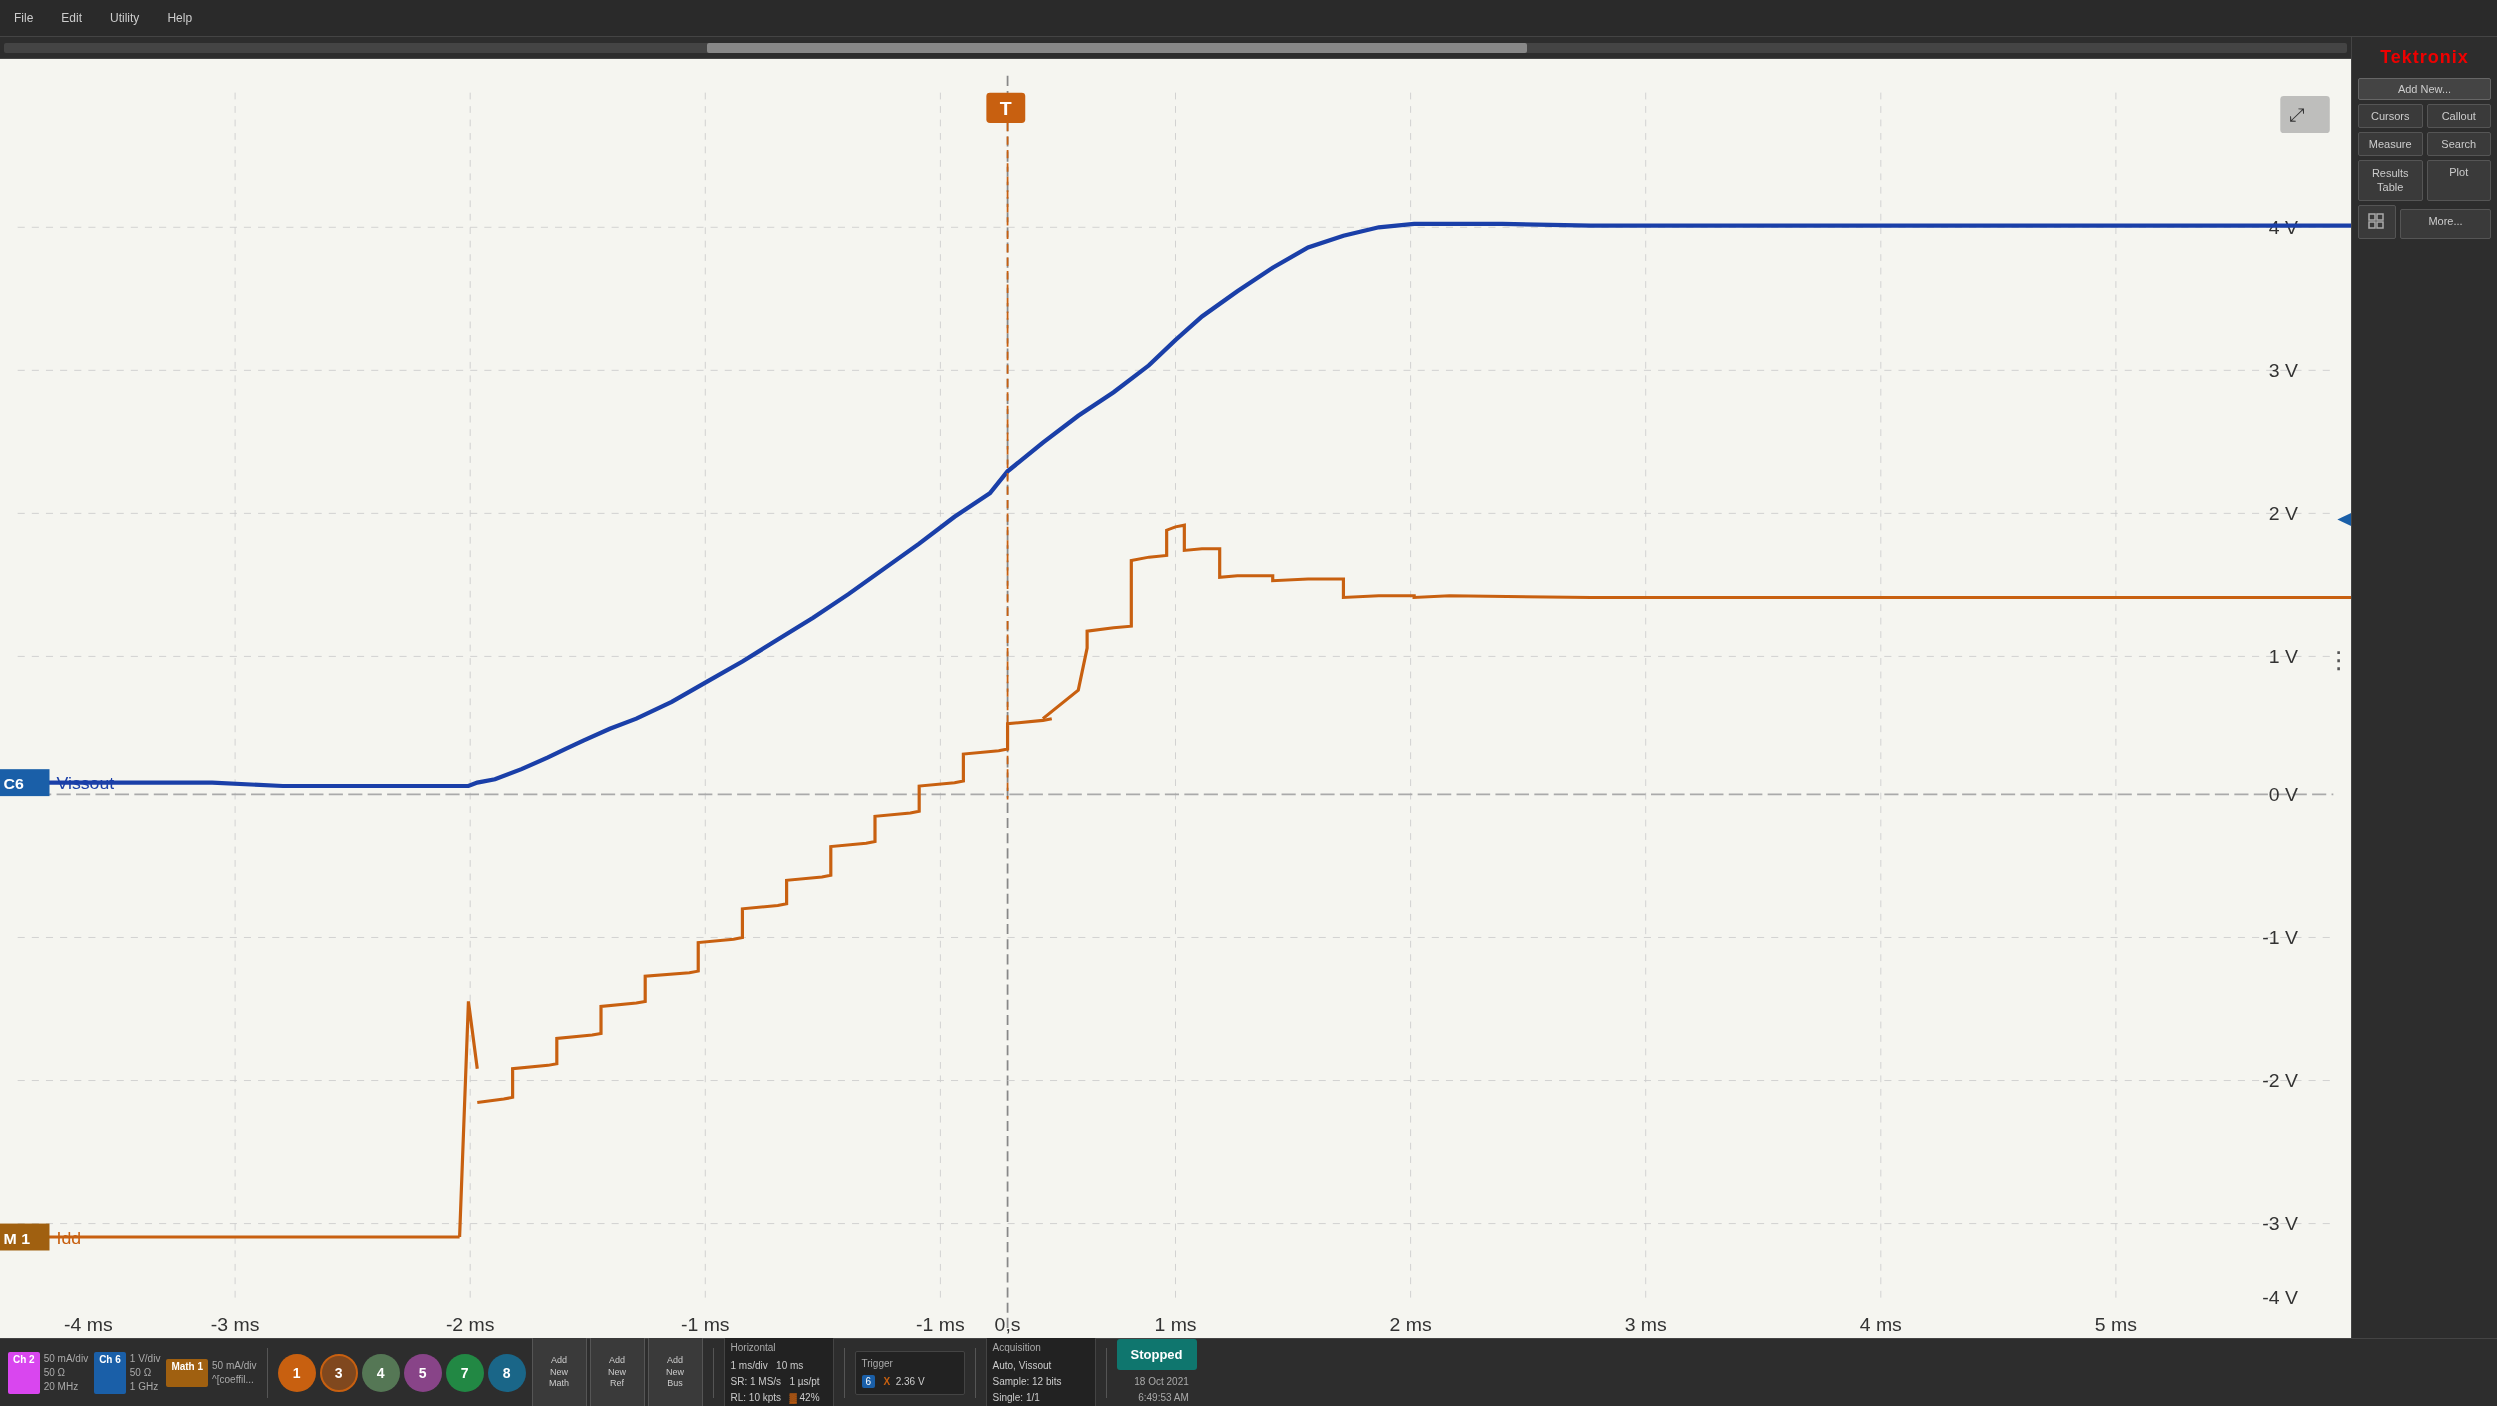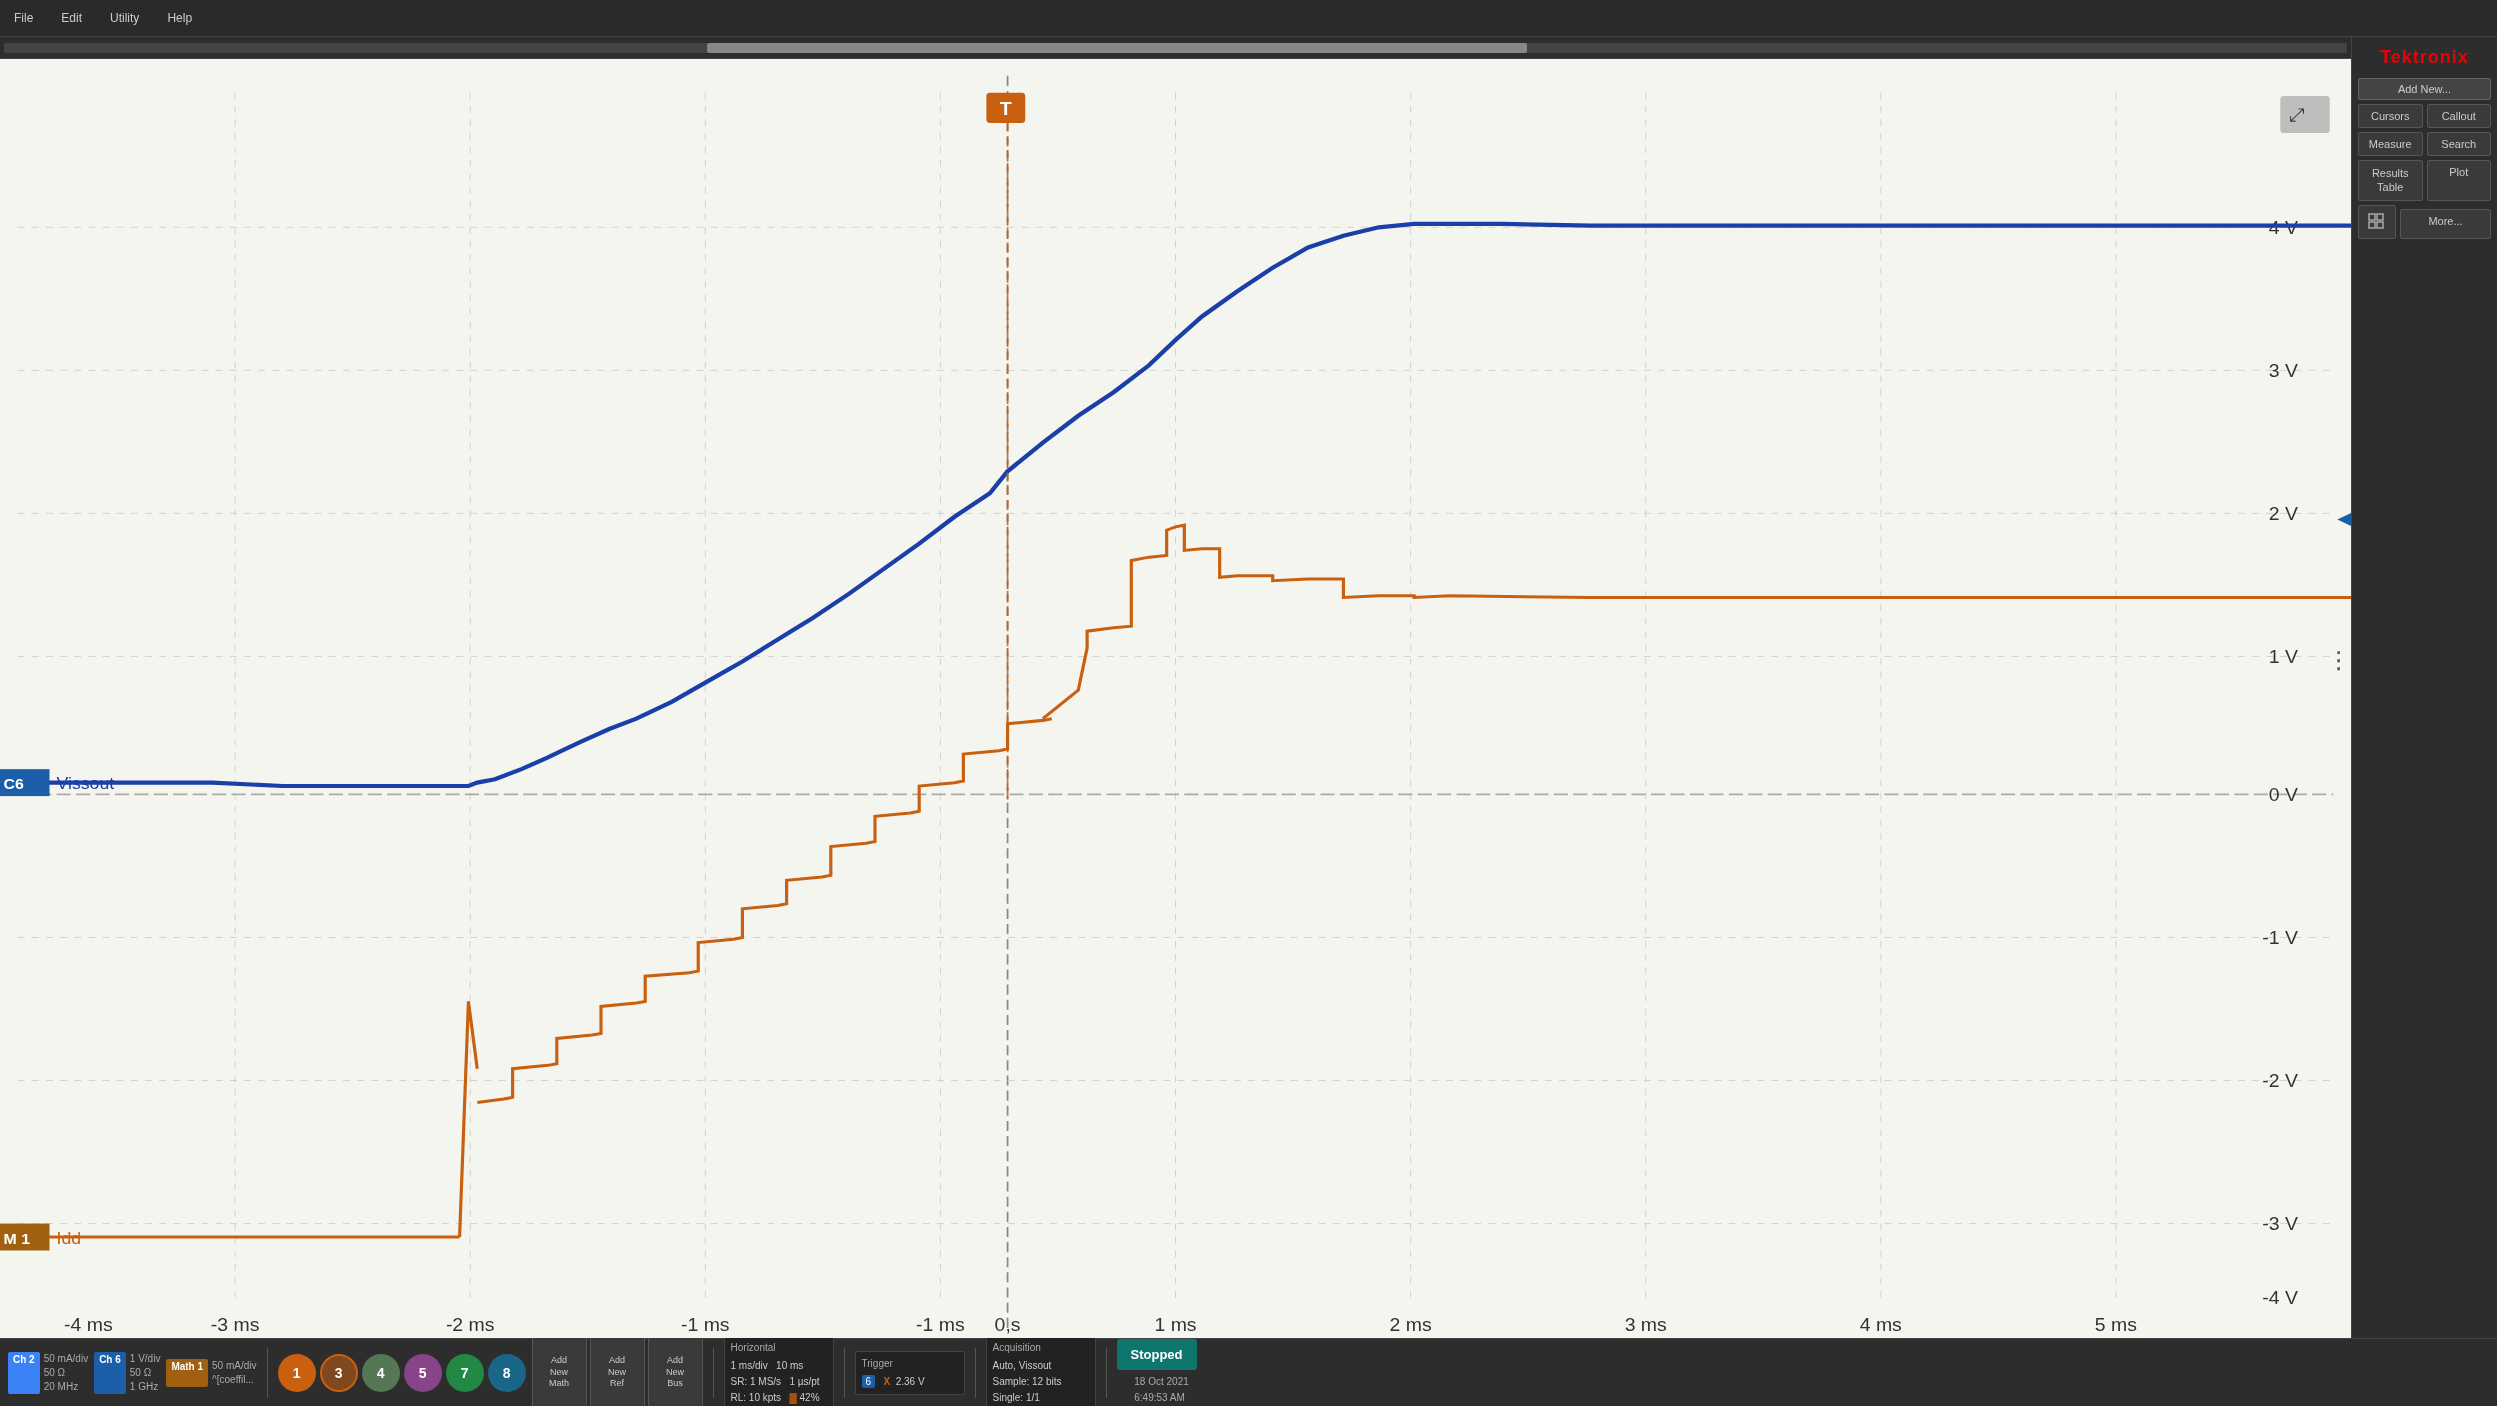--- a/index.html
+++ b/index.html
@@ -182,21 +182,21 @@
 
     .ch-badge {
       padding: 2px 5px;
       border-radius: 2px;
       color: #fff;
       font-size: 10px;
       font-weight: bold;
       min-width: 28px;
       text-align: center;
     }
-    .ch2 { background: #3b82f6; }
+    .ch2 { background: #d946ef; }
     .ch6 { background: #1a5fa8; }
     .math1 { background: #a06010; }
 
     .ch-param {
       font-size: 10px;
       color: #aaa;
       line-height: 1.4;
     }
 
     .separator { width: 1px; height: 50px; background: #555; margin: 0 4px; }
@@ -266,21 +266,21 @@
       padding: 8px 14px;
       border: none;
       border-radius: 3px;
       cursor: pointer;
       white-space: nowrap;
     }
 
     .datetime {
       font-size: 10px;
       color: #aaa;
-      text-align: left;
+      text-align: right;
       line-height: 1.6;
       margin-left: 10px;
     }
 
     
     .waveform-svg {
       position: absolute;
       top: 0; left: 0;
       width: 100%;
       height: 100%;

